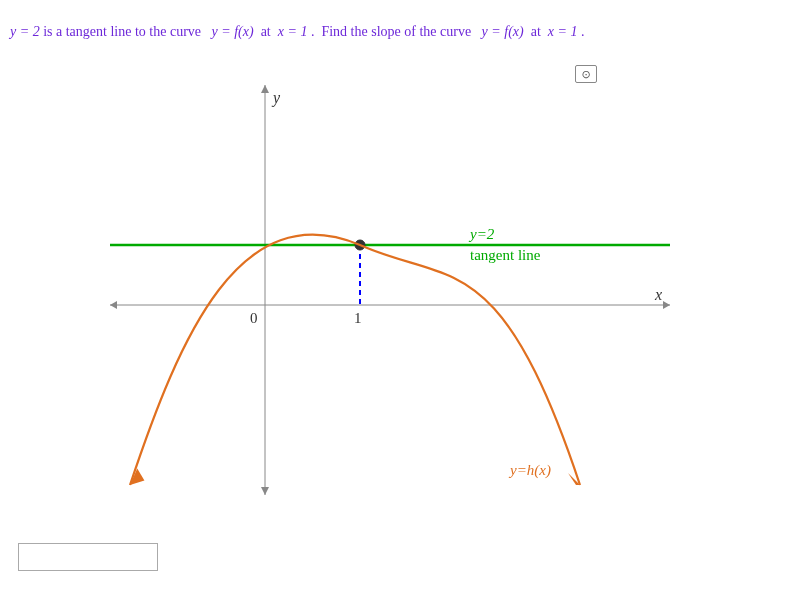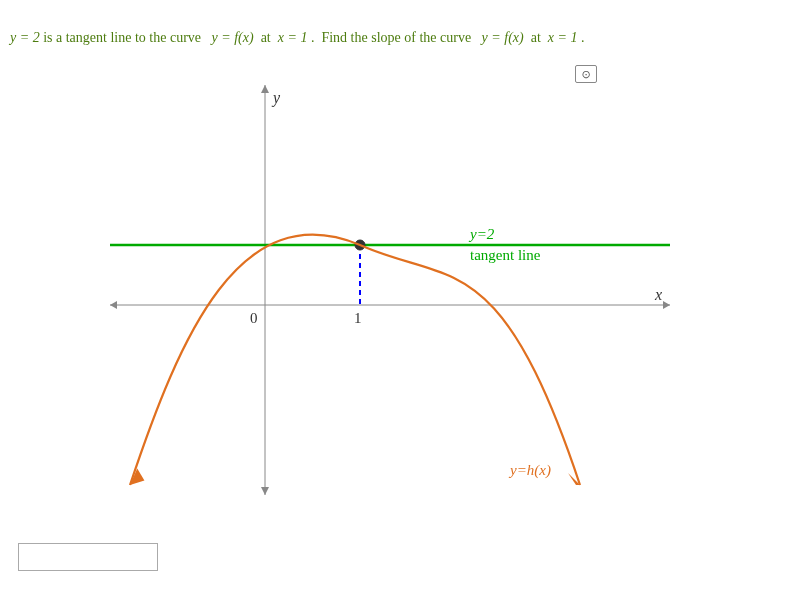--- a/index.html
+++ b/index.html
@@ -6,25 +6,25 @@
     body {
       width: 787px;
       height: 599px;
       background: #fff;
       font-family: "Times New Roman", Times, serif;
       position: relative;
       overflow: hidden;
     }
     #problem-statement {
       position: absolute;
-      top: 28px;
+      top: 22px;
       left: 10px;
       right: 10px;
       font-size: 14px;
-      color: #4d7c0f;
+      color: #6d28d9;
       line-height: 1.4;
     }
     #graph-container {
       position: absolute;
       top: 55px;
       left: 80px;
       width: 620px;
       height: 460px;
     }
     #graph-container svg {

